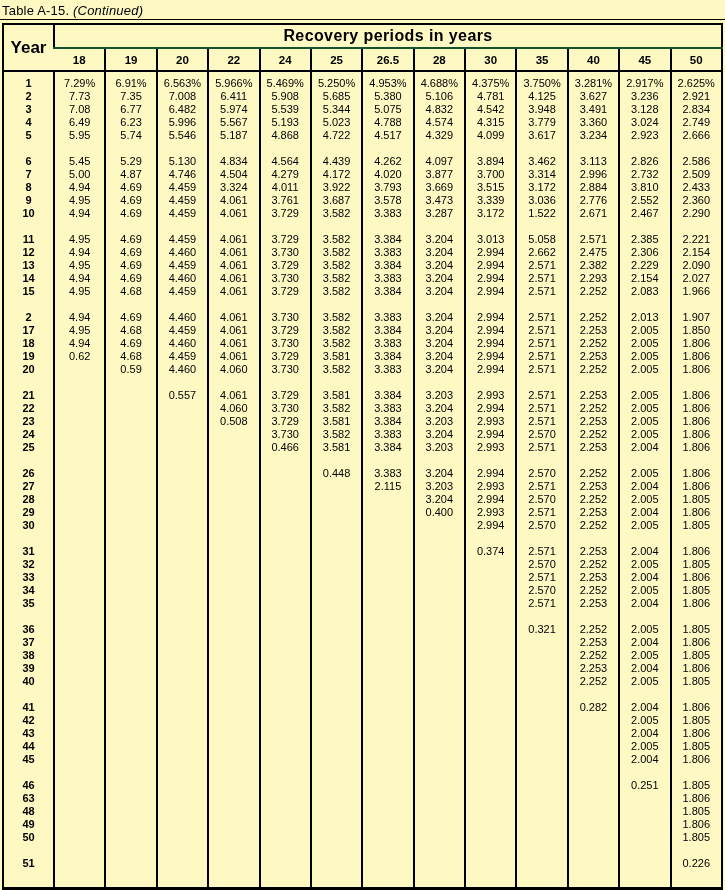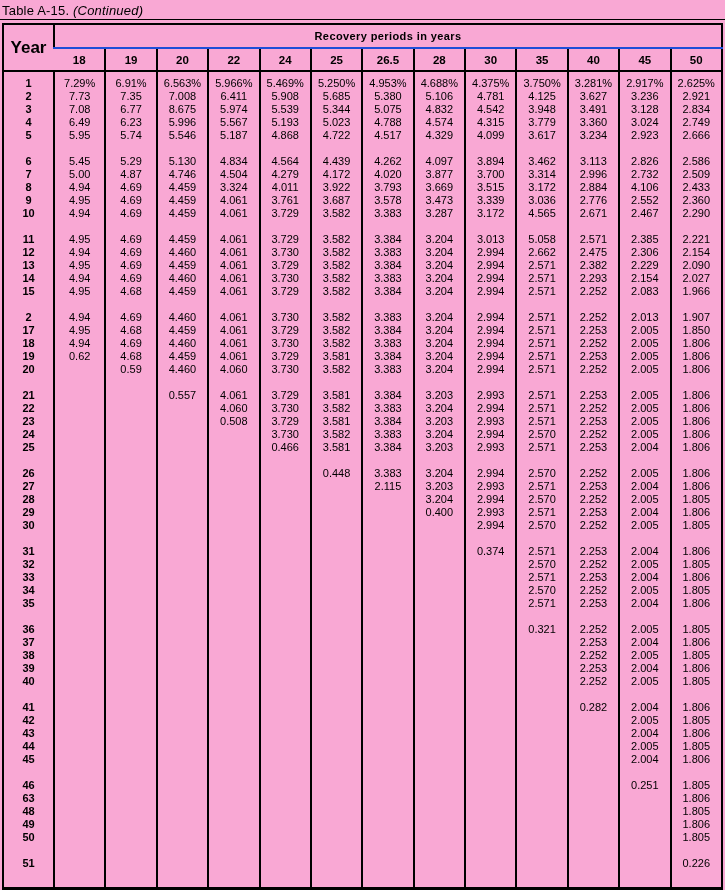--- a/index.html
+++ b/index.html
@@ -1,35 +1,35 @@
 <!DOCTYPE html>
 <html><head>
 <meta charset="utf-8">
 <style>
   html, body { margin: 0; padding: 0; background: #fff; }
   .sheet {
-    width: 725px; height: 890px; background: #f9a8d4; color: #000;
+    width: 725px; height: 890px; background: #fef9c3; color: #000;
     font-family: "Liberation Sans", sans-serif; position: relative; overflow: hidden;
   }
   .doc-title { padding: 3px 0 0 2px; font-size: 13px; letter-spacing: 0.2px; height: 15px; }
   .doc-title .cont { font-style: italic; }
   .title-rule { border-top: 1.5px solid #000; margin-top: 1px; }
   table.dep {
     border-collapse: collapse; table-layout: fixed;
     width: 721px; margin: 3px 0 0 2px;
     border: 2px solid #000; border-bottom: 3px solid #000;
   }
   .dep th, .dep td {
     border-left: 2px solid #000; padding: 0; text-align: center;
     font-size: 11px; white-space: nowrap; overflow: hidden;
   }
   .dep th:first-child, .dep td:first-child { border-left: none; }
   .dep thead th { font-weight: bold; }
   .dep .year-h { border-bottom: 2px solid #000; font-size: 17px; }
-  .dep .group-h { border-bottom: 2px solid #1d4ed8; height: 22px; font-size: 11px; letter-spacing: 0.4px; }
+  .dep .group-h { border-bottom: 2px solid #14532d; height: 22px; font-size: 16px; letter-spacing: 0.4px; }
   .dep .col-h { border-bottom: 2px solid #000; height: 21px; font-size: 11.5px; }
   .dep tbody td { height: 13px; line-height: 13px; }
   .dep tbody td.year-cell { font-weight: bold; }
   .dep tr.spacer td { height: 13px; line-height: 13px; }
   .dep tr.spacer.lead td { height: 5px; line-height: 5px; }
   .dep tr.filler td { height: 17px; line-height: 17px; }
 </style>
 </head>
 <body>
 
@@ -124,21 +124,21 @@
           <td>4.781</td>
           <td>4.125</td>
           <td>3.627</td>
           <td>3.236</td>
           <td>2.921</td>
         </tr>
         <tr>
           <td class="year-cell">3</td>
           <td>7.08</td>
           <td>6.77</td>
-          <td>8.675</td>
+          <td>6.482</td>
           <td>5.974</td>
           <td>5.539</td>
           <td>5.344</td>
           <td>5.075</td>
           <td>4.832</td>
           <td>4.542</td>
           <td>3.948</td>
           <td>3.491</td>
           <td>3.128</td>
           <td>2.834</td>
@@ -229,21 +229,21 @@
           <td>4.69</td>
           <td>4.459</td>
           <td>3.324</td>
           <td>4.011</td>
           <td>3.922</td>
           <td>3.793</td>
           <td>3.669</td>
           <td>3.515</td>
           <td>3.172</td>
           <td>2.884</td>
-          <td>4.106</td>
+          <td>3.810</td>
           <td>2.433</td>
         </tr>
         <tr>
           <td class="year-cell">9</td>
           <td>4.95</td>
           <td>4.69</td>
           <td>4.459</td>
           <td>4.061</td>
           <td>3.761</td>
           <td>3.687</td>
@@ -259,21 +259,21 @@
           <td class="year-cell">10</td>
           <td>4.94</td>
           <td>4.69</td>
           <td>4.459</td>
           <td>4.061</td>
           <td>3.729</td>
           <td>3.582</td>
           <td>3.383</td>
           <td>3.287</td>
           <td>3.172</td>
-          <td>4.565</td>
+          <td>1.522</td>
           <td>2.671</td>
           <td>2.467</td>
           <td>2.290</td>
         </tr>
         <tr class="spacer">
           <td class="year-cell"></td>
           <td></td>
           <td></td>
           <td></td>
           <td></td>

